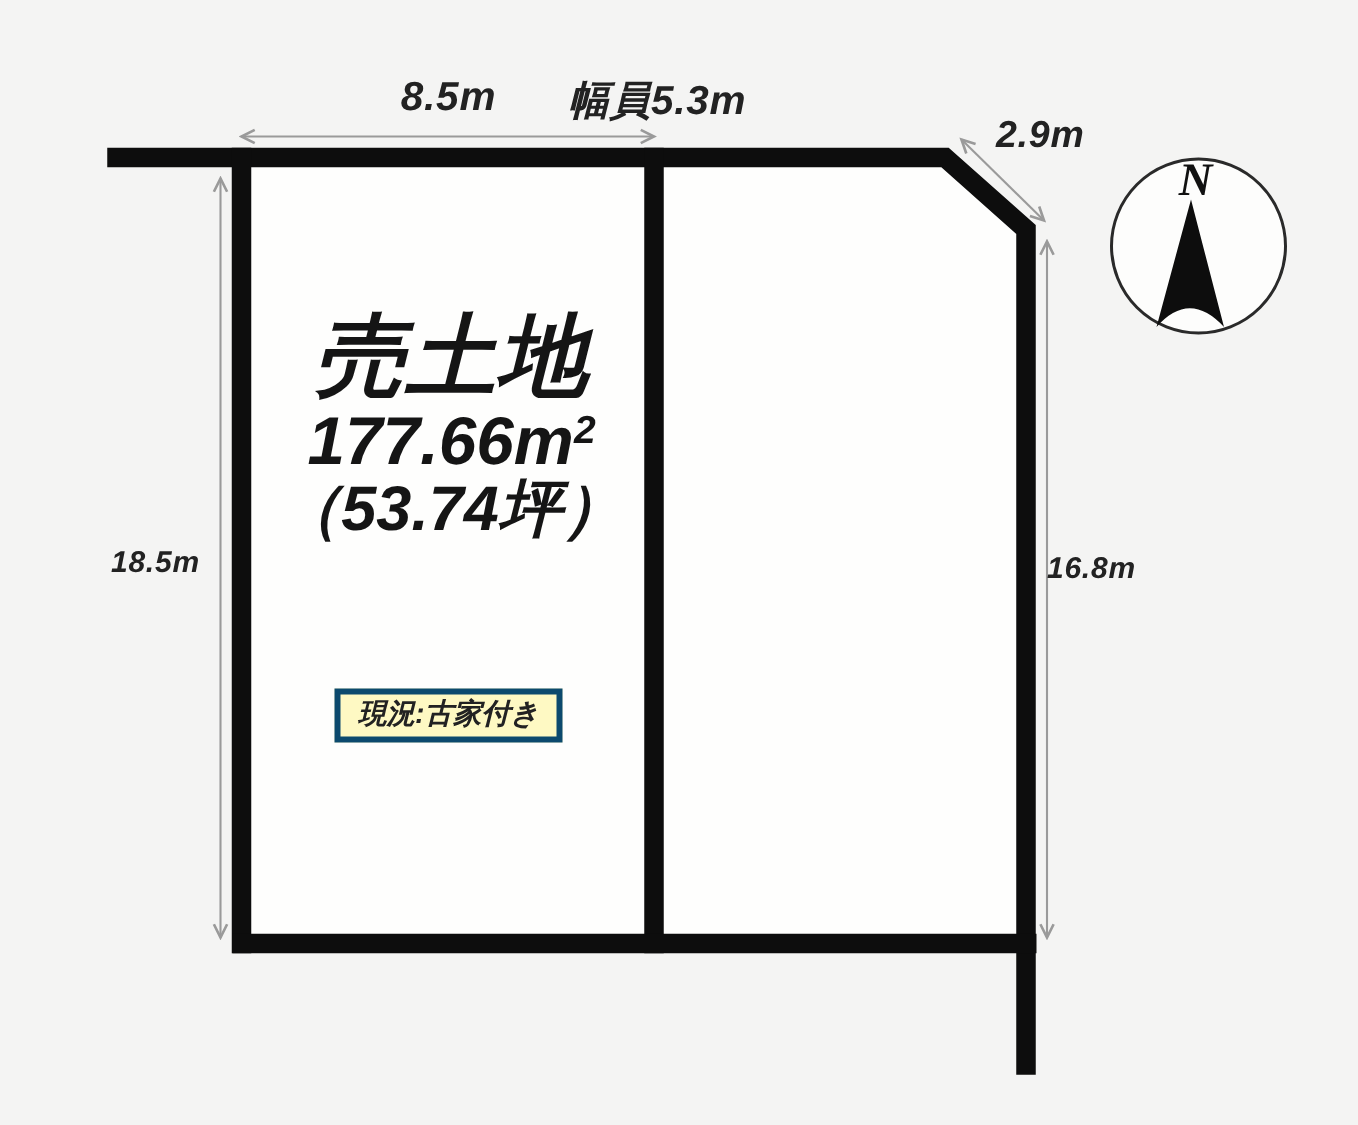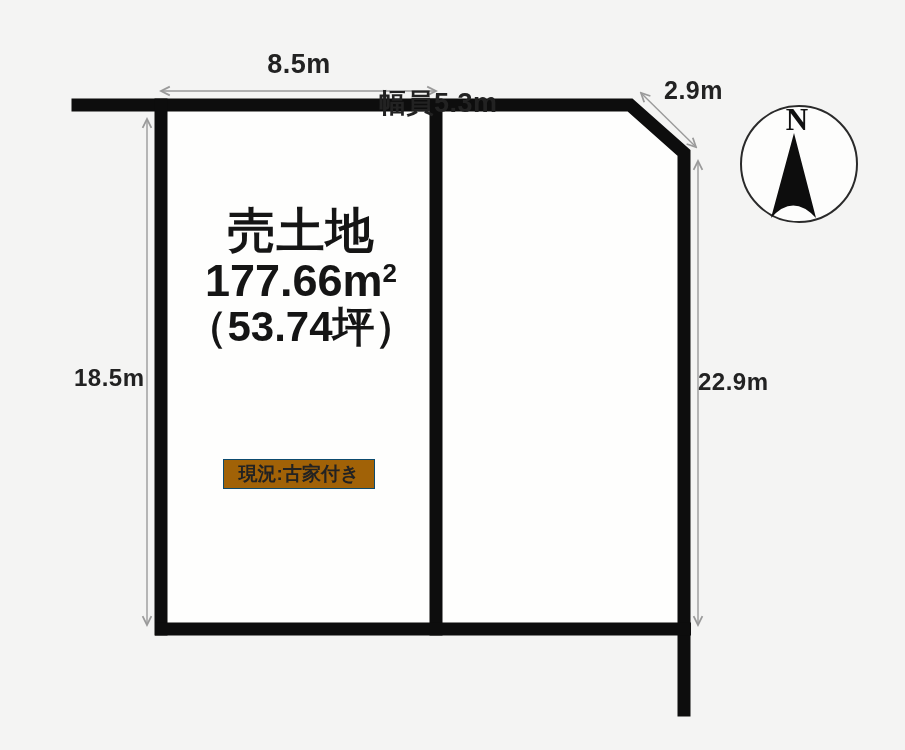--- a/index.html
+++ b/index.html
@@ -7,56 +7,57 @@
     width: 905px; height: 750px;
     font-family: "Liberation Sans", sans-serif;
     background: #f4f4f3;
     overflow: hidden;
   }
   .stage {
     position: relative;
     width: 725px; height: 750px;
     background: #f4f4f3;
     color: #1b1b1b;
+    font-style: italic;
   }
   .stage svg { position: absolute; left: 0; top: 0; }
 
   .lbl {
     position: absolute;
     font-weight: 600;
     color: #222;
     white-space: nowrap;
     letter-spacing: 0.5px;
   }
   .lbl-center { transform: translateX(-50%); }
 
   .dim-top   { top: 49px;  font-size: 27px; }
-  .dim-side  { font-size: 24px; }
+  .dim-side  { font-size: 20px; }
 
   .parcel-text {
     position: absolute;
     left: 301px; top: 206px;
     transform: translateX(-50%);
     text-align: center;
     font-weight: 700;
     color: #151515;
     line-height: 1.06;
     white-space: nowrap;
   }
-  .parcel-title { font-size: 48px; letter-spacing: 1px; }
+  .parcel-title { font-size: 60px; letter-spacing: 1px; }
   .parcel-area  { font-size: 45px; }
   .parcel-area sup { font-size: 26px; vertical-align: 14px; }
   .parcel-tsubo { font-size: 42px; }
 
   .status-box {
     position: absolute;
     left: 223px; top: 459px;
     width: 152px;
-    border: 1px solid #0c4a6e;
-    background: #a16207;
+    border: 4px solid #0c4a6e;
+    background: #fef9c3;
     text-align: center;
     font-size: 19px;
     font-weight: 600;
     line-height: 23px;
     padding: 2px 0 3px 0;
     color: #222;
   }
 
   .compass-n {
     position: absolute;
@@ -90,24 +91,24 @@
     <line x1="161" y1="91" x2="436" y2="91" stroke="#9a9a9a" stroke-width="1.4" marker-start="url(#dimArrow)" marker-end="url(#dimArrow)"></line>
     <line x1="147" y1="119" x2="147" y2="625" stroke="#9a9a9a" stroke-width="1.4" marker-start="url(#dimArrow)" marker-end="url(#dimArrow)"></line>
     <line x1="641" y1="93" x2="696" y2="147" stroke="#9a9a9a" stroke-width="1.4" marker-start="url(#dimArrow)" marker-end="url(#dimArrow)"></line>
     <line x1="698" y1="161" x2="698" y2="625" stroke="#9a9a9a" stroke-width="1.4" marker-start="url(#dimArrow)" marker-end="url(#dimArrow)"></line>
 
     <circle cx="799" cy="164" r="58" fill="#fdfdfc" stroke="#2a2a2a" stroke-width="2"></circle>
     <path d="M794,133 L816,218 Q793,193 771,218 Z" fill="#0d0d0d"></path>
   </svg>
 
   <div class="lbl lbl-center dim-top" style="left:299px;">8.5m</div>
-  <div class="lbl dim-top" style="left:379px;margin-top:36px;">幅員5.3m</div>
+  <div class="lbl dim-top" style="left:379px;">幅員5.3m</div>
   <div class="lbl" style="left:664px; top:76px; font-size:25px;">2.9m</div>
   <div class="lbl dim-side" style="left:74px; top:364px;">18.5m</div>
-  <div class="lbl dim-side" style="left:698px; top:368px;">22.9m</div>
+  <div class="lbl dim-side" style="left:698px; top:368px;">16.8m</div>
 
   <div class="parcel-text">
     <div class="parcel-title">売土地</div>
     <div class="parcel-area"><span>177.66m</span><sup>2</sup></div>
     <div class="parcel-tsubo">（53.74坪）</div>
   </div>
 
   <div class="status-box">
     <div>現況:古家付き</div>
   </div>

